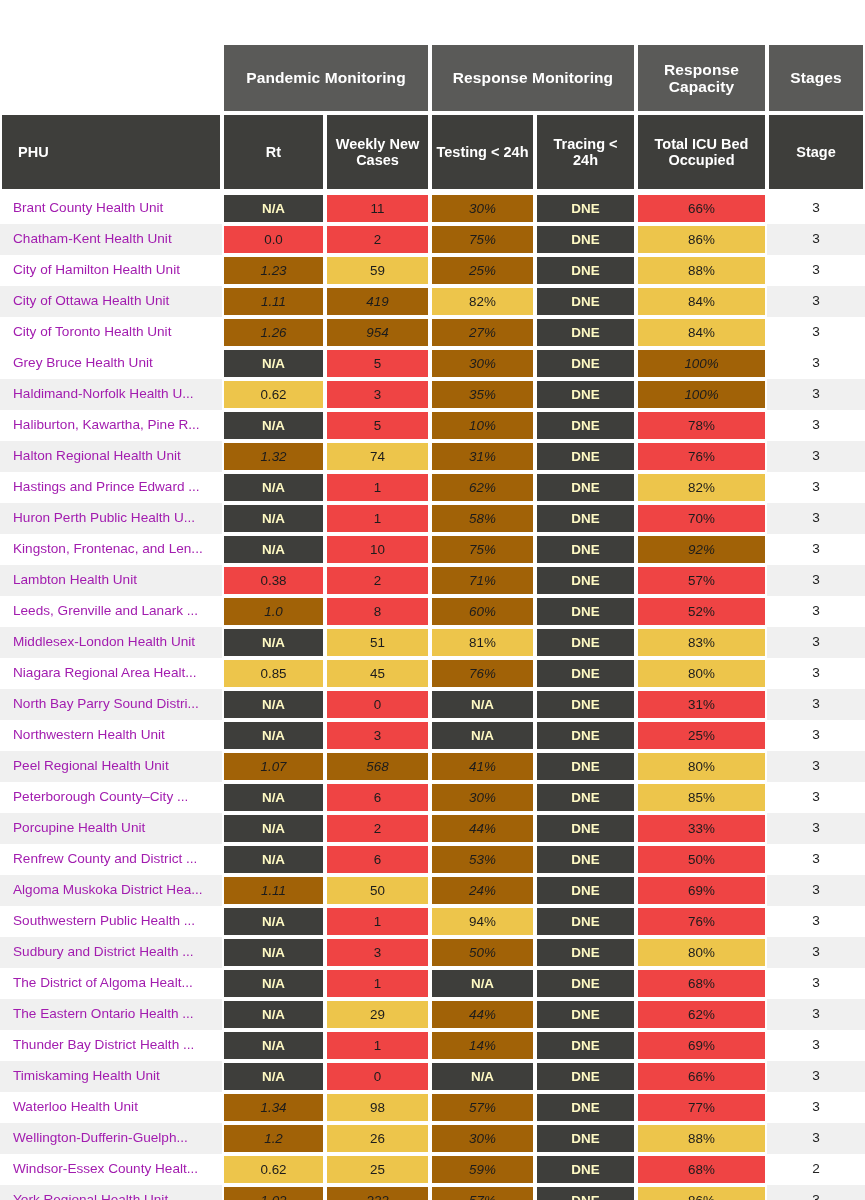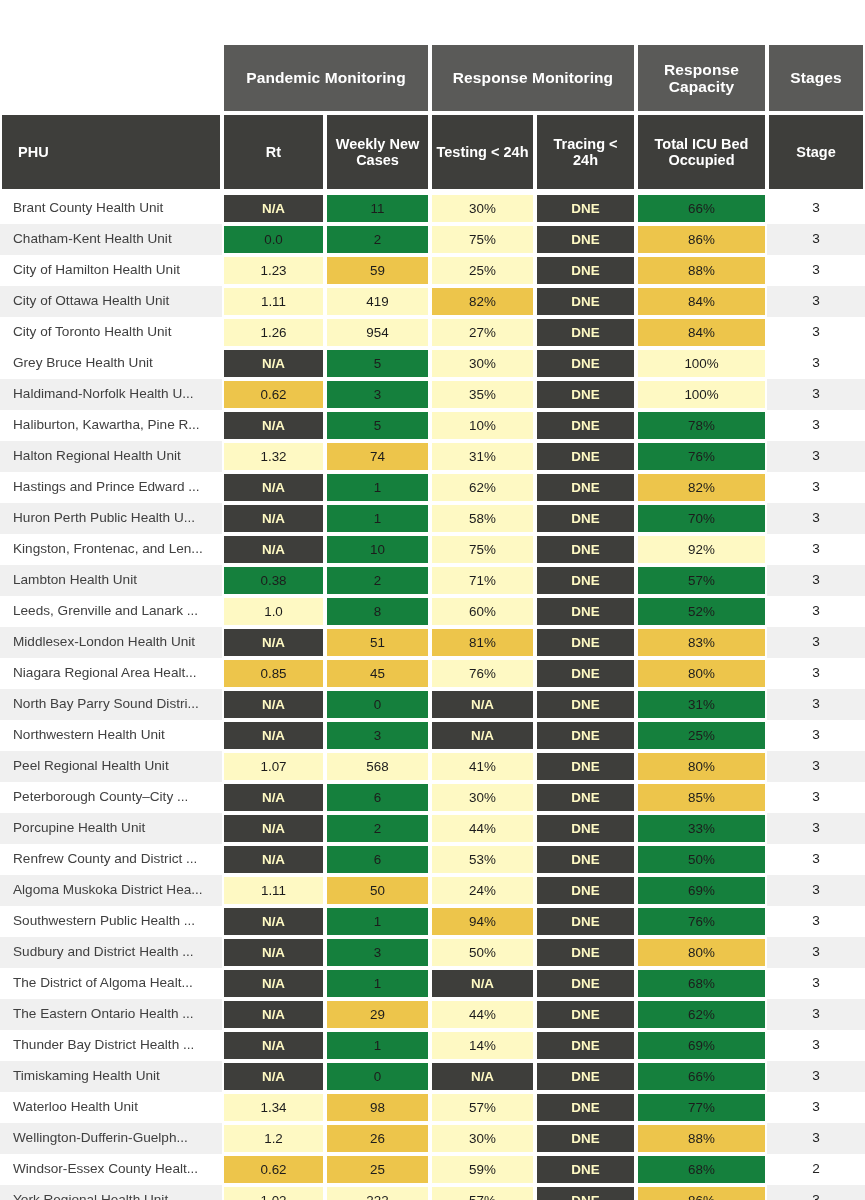--- a/index.html
+++ b/index.html
@@ -85,21 +85,21 @@
     height: 30.9px;
     vertical-align: middle;
   }
   tr.data-row.alt td.phu-cell,
   tr.data-row.alt td.stage-cell { background: #f0f0f0; }
   tr.data-row td.phu-cell,
   tr.data-row td.stage-cell { background: #ffffff; }
 
   .phu-txt {
     font-size: 13.6px;
-    color: #404040;
+    color: #a21caf;
     padding-left: 13px;
     white-space: nowrap;
     overflow: hidden;
     text-overflow: clip;
     line-height: 30.9px;
   }
   .stage-txt {
     font-size: 13.6px;
     color: #232323;
     text-align: center;
@@ -108,23 +108,23 @@
   .chip {
     height: 27px;
     margin: 2px 2px 2px 2px;
     display: flex;
     align-items: center;
     justify-content: center;
     font-size: 13.4px;
     color: #1c1c1c;
     text-align: center;
   }
-  .chip.green  { background: #15803d; }
+  .chip.green  { background: #ef4444; }
   .chip.yellow { background: #edc54b; }
-  .chip.red    { background: #fef9c3; }
+  .chip.red    { background: #a16207; font-style: italic; }
   .chip.dark   { background: #3e3e3b; color: #fef9c3; font-weight: bold; }
 </style>
 </head>
 <body>
 
 <div id="page">
   <table class="grid">
     <colgroup>
       <col class="c-phu">
         <col class="c-rt">

